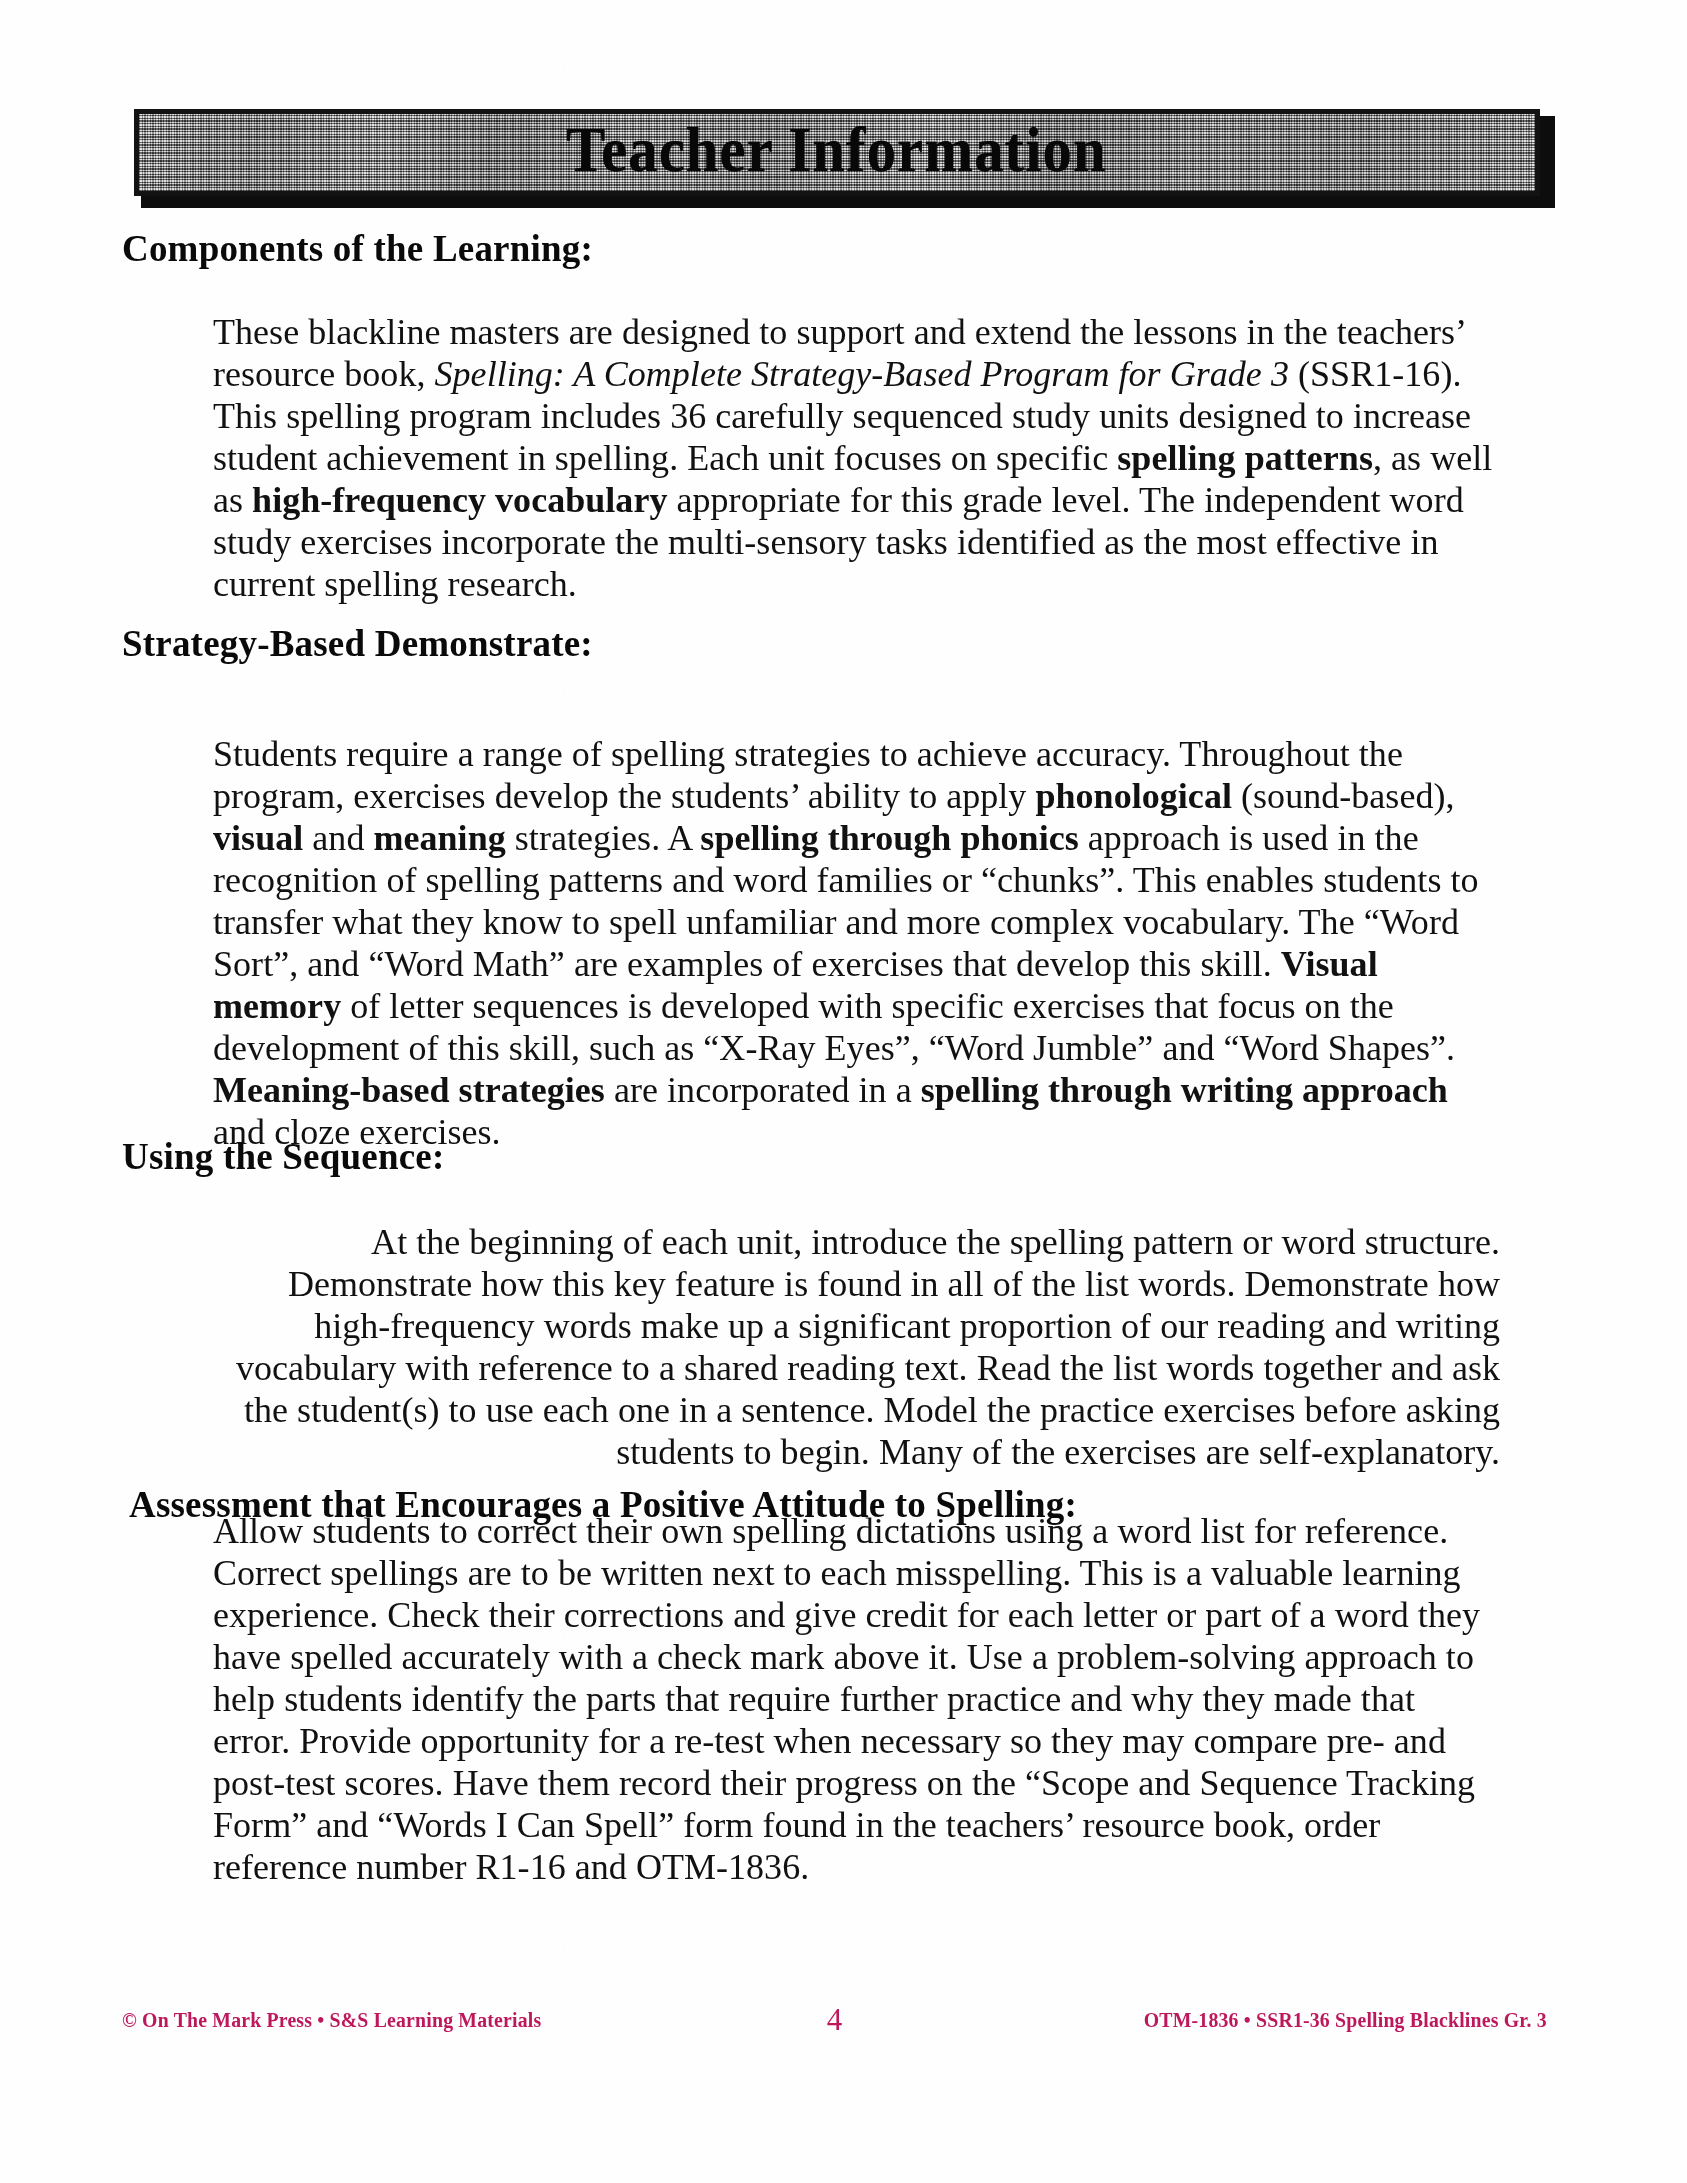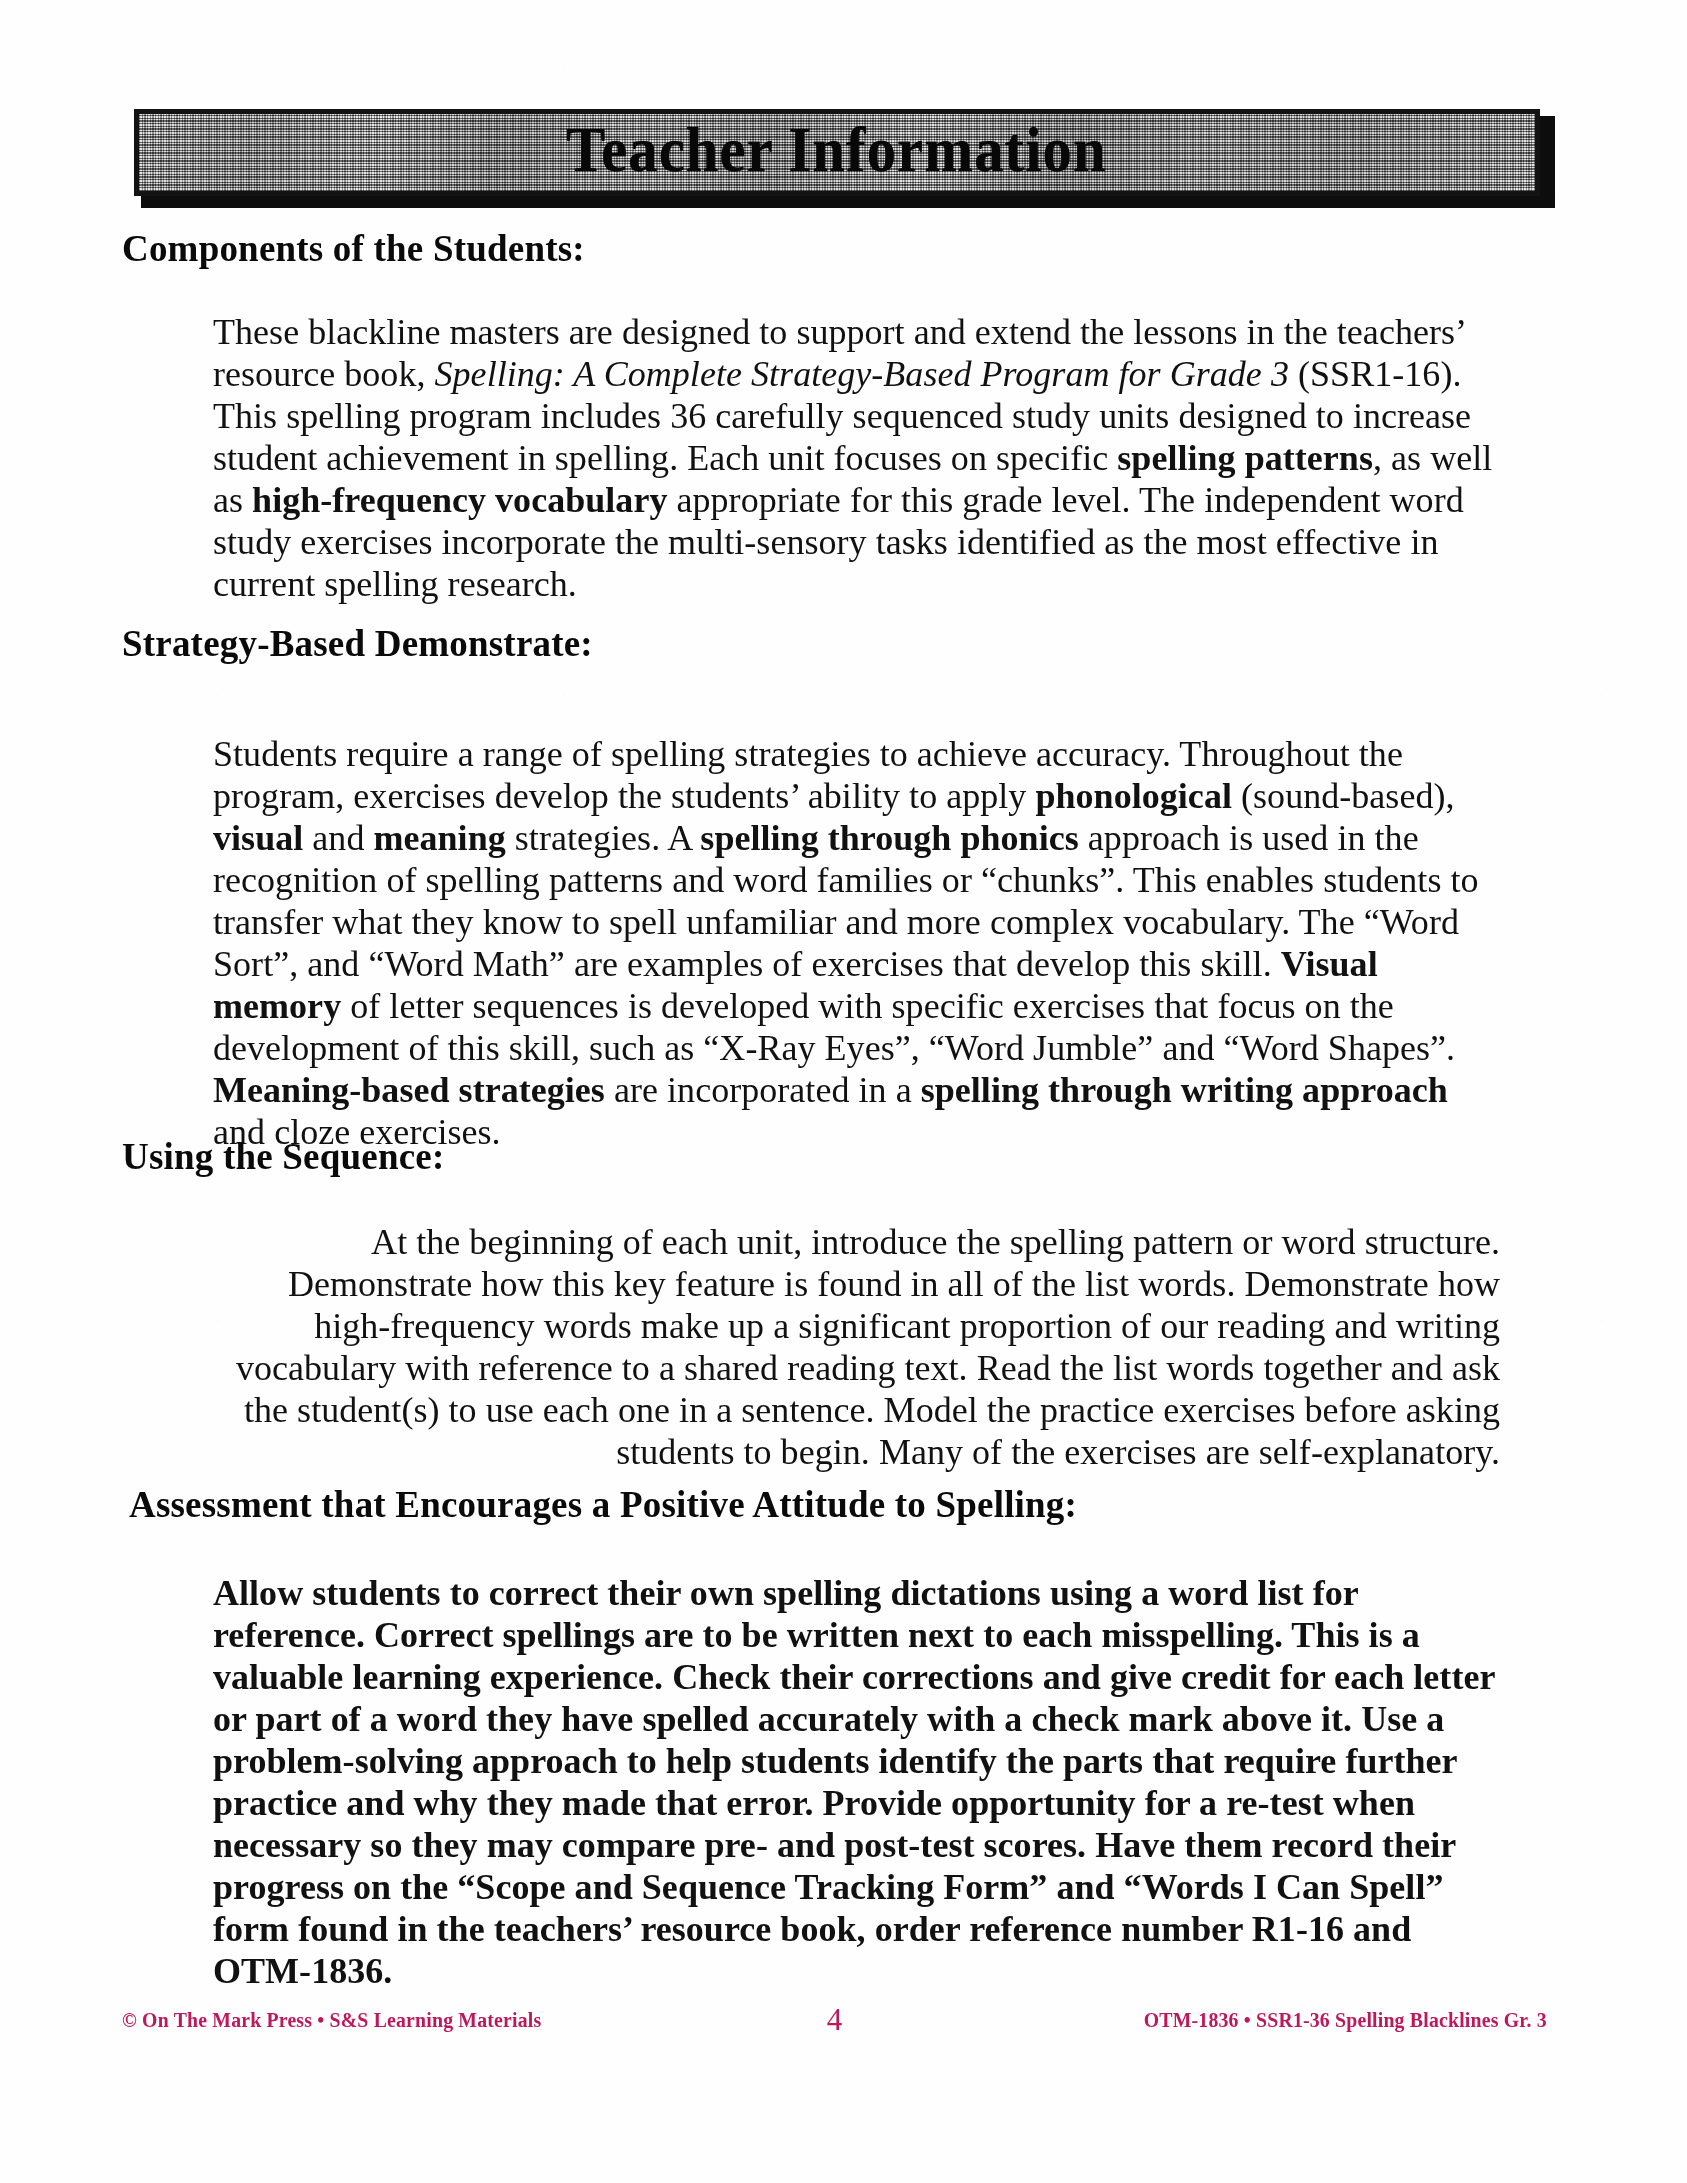--- a/index.html
+++ b/index.html
@@ -108,21 +108,21 @@
     width: 1287px;
     font-size: 36px;
     line-height: 42px;
     text-align: left;
     letter-spacing: 0.04px;
     color: #111111;
   }
   .p-components { top: 311px; }
   .p-strategy   { top: 733px; }
   .p-using      { top: 1221px; text-align: right; }
-  .p-assessment { top: 1572px; font-weight: bold; }
+  .p-assessment { top: 1510px; }
 
   .body-par b { font-weight: bold; }
   .body-par i { font-style: italic; }
 
   
   .footer {
     position: absolute;
     left: 122px;
     top: 2009px;
     width: 1425px;
@@ -152,21 +152,21 @@
 
 <div class="content">
 
   <div class="banner-wrap">
     <div class="banner-shadow"></div>
     <div class="banner">
       <span class="banner-title">Teacher Information</span>
     </div>
   </div>
 
-  <h2 class="section-heading h-components">Components of the Students:</h2>
+  <h2 class="section-heading h-components">Components of the Learning:</h2>
   <div class="body-par p-components"><span>These blackline masters are designed to support and extend the lessons in the teachers’ resource book, </span><i>Spelling:  A Complete Strategy-Based Program for Grade 3</i><span> (SSR1-16).  This spelling program includes 36 carefully sequenced study units designed to increase student achievement in spelling.  Each unit focuses on specific </span><b>spelling patterns</b><span>, as well as </span><b>high-frequency vocabulary</b><span> appropriate for this grade level.  The independent word study exercises incorporate the multi-sensory tasks identified as the most effective in current spelling research.</span></div>
 
   <h2 class="section-heading h-strategy">Strategy-Based Demonstrate:</h2>
   <div class="body-par p-strategy"><span>Students require a range of spelling strategies to achieve accuracy.  Throughout the program, exercises develop the students’ ability to apply </span><b>phonological</b><span> (sound-based), </span><b>visual</b><span> and </span><b>meaning</b><span> strategies.  A </span><b>spelling through phonics</b><span> approach is used in the recognition of spelling patterns and word families or “chunks”.  This enables students to transfer what they know to spell unfamiliar and more complex vocabulary.  The “Word Sort”, and “Word Math” are examples of exercises that develop this skill.  </span><b>Visual memory</b><span> of letter sequences is developed with specific exercises that focus on the development of this skill, such as “X-Ray Eyes”, “Word Jumble” and “Word Shapes”.  </span><b>Meaning-based strategies</b><span> are incorporated in a </span><b>spelling through writing approach</b><span> and cloze exercises.</span></div>
 
   <h2 class="section-heading h-using">Using the Sequence:</h2>
   <div class="body-par p-using"><span>At the beginning of each unit, introduce the spelling pattern or word structure.  Demonstrate how this key feature is found in all of the list words.  Demonstrate how high-frequency words make up a significant proportion of our reading and writing vocabulary with reference to a shared reading text.  Read the list words together and ask the student(s) to use each one in a sentence.  Model the practice exercises before asking students to begin.  Many of the exercises are self-explanatory.</span></div>
 
   <h2 class="section-heading h-assessment">Assessment that Encourages a Positive Attitude to Spelling:</h2>
   <div class="body-par p-assessment"><span>Allow students to correct their own spelling dictations using a word list for reference.  Correct spellings are to be written next to each misspelling.  This is a valuable learning experience.  Check their corrections and give credit for each letter or part of a word they have spelled accurately with a check mark above it.  Use a problem-solving approach to help students identify the parts that require further practice and why they made that error.  Provide opportunity for a re-test when necessary so they may compare pre- and post-test scores.  Have them record their progress on the “Scope and Sequence Tracking Form” and “Words I Can Spell” form found in the teachers’ resource book, order reference number R1-16 and OTM-1836.</span></div>

